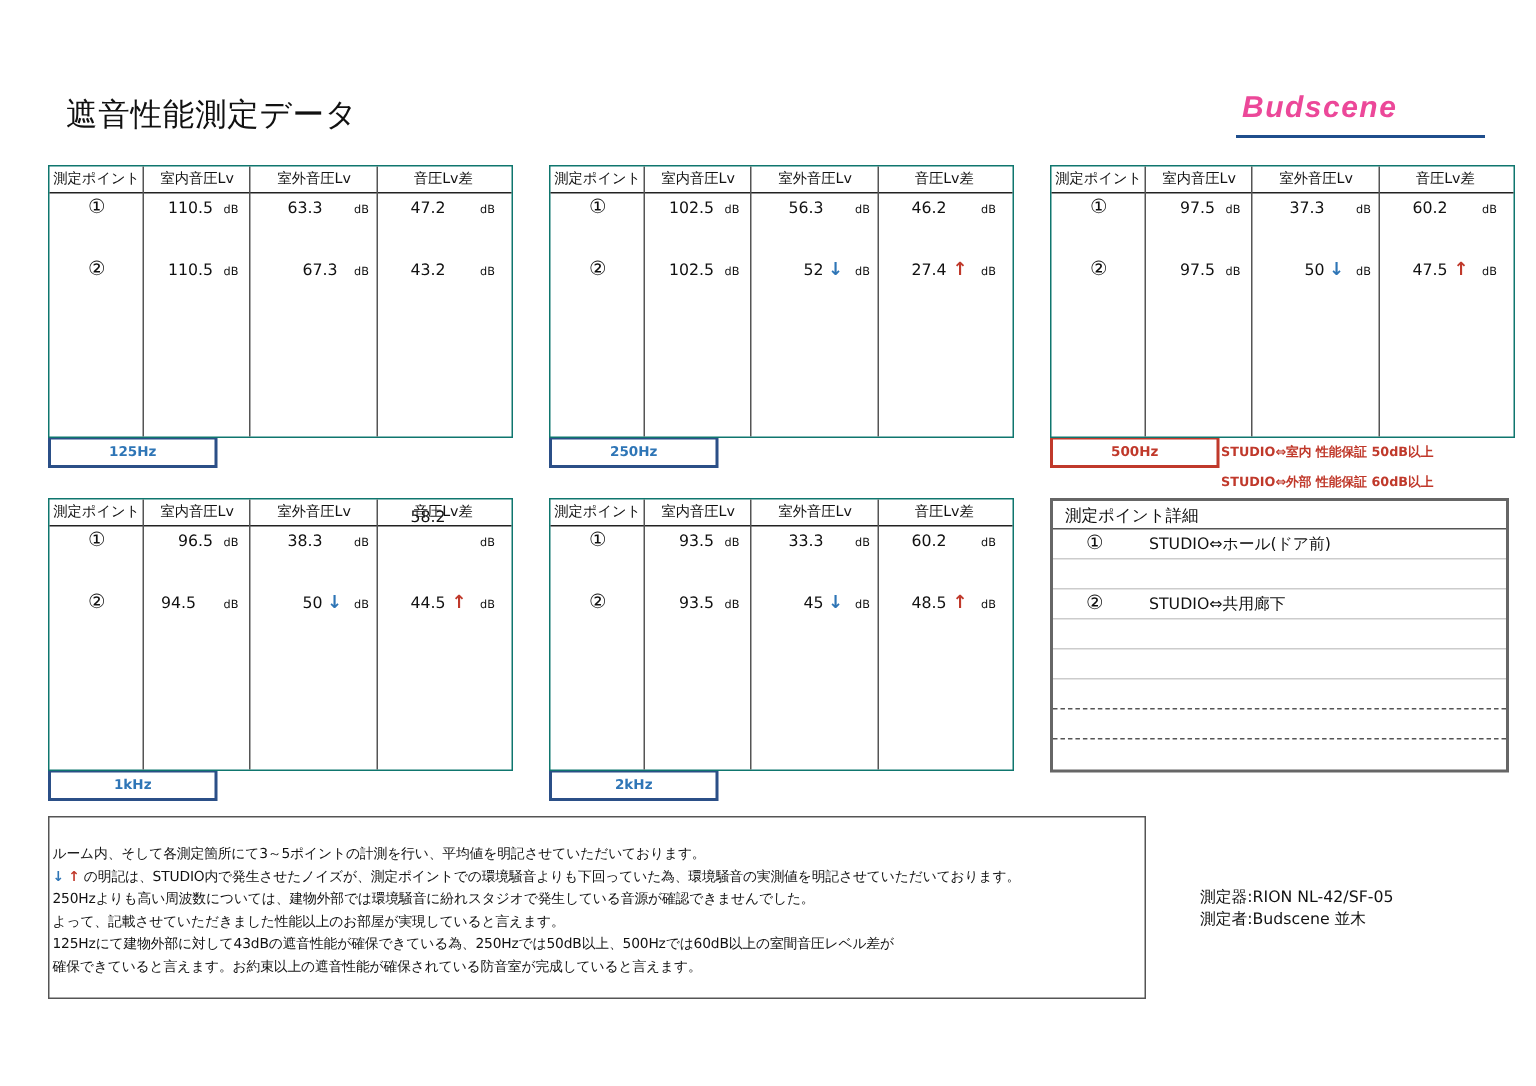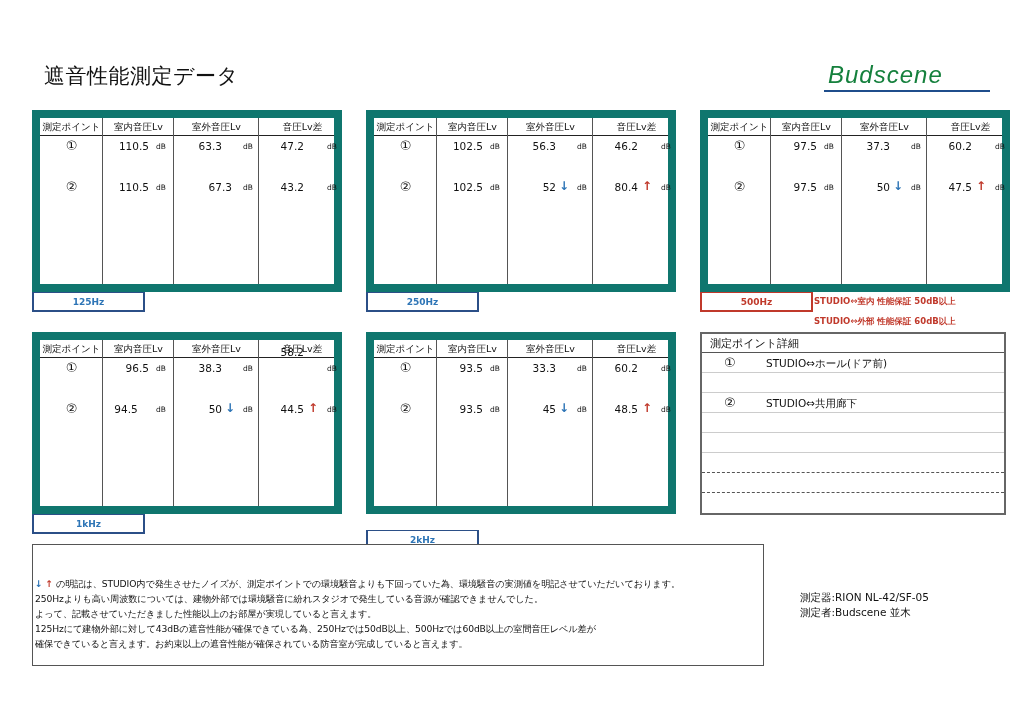--- a/index.html
+++ b/index.html
@@ -2,24 +2,24 @@
 <html><head>
 <meta charset="utf-8">
 <style>
   * { box-sizing: border-box; margin: 0; padding: 0; }
   html, body { width: 1024px; height: 724px; background: #ffffff; overflow: hidden; }
   body { position: relative; font-family: "DejaVu Sans", "Liberation Sans", sans-serif; color: #111; }
 
   .title { position: absolute; left: 44px; top: 62px; font-size: 21px; font-weight: normal; letter-spacing: 0.5px; }
 
   .logo { position: absolute; left: 824px; top: 64px; width: 166px; height: 28px; }
-  .logo-text { position: absolute; left: 4px; top: -3px; font-family: "Liberation Sans", sans-serif; font-style: italic; font-weight: normal; font-size: 24px; color: #15803d; letter-spacing: 1px; }
+  .logo-text { position: absolute; left: 4px; top: -3px; font-family: "Liberation Sans", sans-serif; font-style: italic; font-weight: bold; font-size: 20px; color: #ec4899; letter-spacing: 1px; }
   .logo-underline { position: absolute; left: 0; top: 26px; width: 166px; height: 2px; background: #1f4e8c; }
 
-  .mtable { position: absolute; width: 310px; height: 182px; border: 8px solid #0f766e; background: #fff; }
+  .mtable { position: absolute; width: 310px; height: 182px; border: 1px solid #0f766e; background: #fff; }
   .mtable .hdr { position: absolute; left: 0; top: 0; width: 100%; height: 18px; border-bottom: 1px solid #222; }
   .mtable .col { position: absolute; top: 0; height: 100%; border-right: 1px solid #555; }
   .mtable .hcell { position: absolute; top: 0; height: 18px; font-size: 9.5px; line-height: 18px; text-align: center; white-space: nowrap; }
   .mtable .pt { position: absolute; left: 0; width: 63px; text-align: center; font-size: 13px; }
   .mtable .val { position: absolute; font-size: 10.5px; text-align: right; }
   .mtable .unit { position: absolute; font-size: 7.5px; }
   .mtable .arr { position: absolute; font-size: 12px; font-weight: bold; }
 
   .freq { position: absolute; width: 113px; height: 20px; border: 2px solid #2b4f87; border-top: 1px solid #2b4f87; font-size: 9px; font-weight: bold; color: #2e75b6; text-align: center; line-height: 18px; background: #fff; }
   .freq.red { border-color: #c0392b; color: #c0392b; }
@@ -92,21 +92,21 @@
       <div class="val" style="left:134px; width:48px; top:22px;">56.3</div>
       <div class="unit" style="left:203px; top:24px;">dB</div>
       <div class="val" style="left:219px; width:45px; top:22px;">46.2</div>
       <div class="unit" style="left:287px; top:24px;">dB</div>
       <div class="pt" style="top:61px;">②</div>
       <div class="val" style="left:63px; width:46px; top:63px;">102.5</div>
       <div class="unit" style="left:116px; top:65px;">dB</div>
       <div class="val" style="left:134px; width:48px; top:63px;">52</div>
       <div class="arr" style="left:185px; top:61px; color:#2e75b6;">↓</div>
       <div class="unit" style="left:203px; top:65px;">dB</div>
-      <div class="val" style="left:219px; width:45px; top:63px;">80.4</div>
+      <div class="val" style="left:219px; width:45px; top:63px;">27.4</div>
       <div class="arr" style="left:268px; top:61px; color:#c0392b;">↑</div>
       <div class="unit" style="left:287px; top:65px;">dB</div>
     </div>
     <div class="freq" style="left:366px; top:292px;">250Hz</div>
     <div class="mtable" style="left:700px; top:110px;">
       <div class="hdr"></div>
       <div class="col" style="left:0px; width:63px;"></div>
       <div class="col" style="left:63px; width:71px;"></div>
       <div class="col" style="left:134px; width:85px;"></div>
       <div class="hcell" style="left:0px; width:63px;">測定ポイント</div>
@@ -177,21 +177,21 @@
       <div class="pt" style="top:61px;">②</div>
       <div class="val" style="left:63px; width:46px; top:63px;">93.5</div>
       <div class="unit" style="left:116px; top:65px;">dB</div>
       <div class="val" style="left:134px; width:48px; top:63px;">45</div>
       <div class="arr" style="left:185px; top:61px; color:#2e75b6;">↓</div>
       <div class="unit" style="left:203px; top:65px;">dB</div>
       <div class="val" style="left:219px; width:45px; top:63px;">48.5</div>
       <div class="arr" style="left:268px; top:61px; color:#c0392b;">↑</div>
       <div class="unit" style="left:287px; top:65px;">dB</div>
     </div>
-    <div class="freq" style="left:366px; top:514px;margin-top:16px;">2kHz</div>
+    <div class="freq" style="left:366px; top:514px;">2kHz</div>
   </div>
 
 <div class="note" style="left:814px; top:296px;">STUDIO⇔室内 性能保証 50dB以上</div>
 <div class="note" style="left:814px; top:316px;">STUDIO⇔外部 性能保証 60dB以上</div>
 
 <div class="detail">
   <div class="dhdr">測定ポイント詳細</div>
   <div class="drow" style="top:19px;">
     <span class="dnum">①</span>
     <span class="dtxt">STUDIO⇔ホール(ドア前)</span>
@@ -201,20 +201,21 @@
     <span class="dnum">②</span>
     <span class="dtxt">STUDIO⇔共用廊下</span>
   </div>
   <div class="drow" style="top:79px;"></div>
   <div class="drow" style="top:99px;"></div>
   <div class="drow dash" style="top:119px;"></div>
   <div class="drow dash" style="top:139px;"></div>
 </div>
 
 <div class="commentary">
+  <div class="cline" style="top:18px;">ルーム内、そして各測定箇所にて3～5ポイントの計測を行い、平均値を明記させていただいております。</div>
   <div class="cline" style="top:33px;">
     <span class="blue">↓</span>
     <span class="red">↑</span>
     <span>の明記は、STUDIO内で発生させたノイズが、測定ポイントでの環境騒音よりも下回っていた為、環境騒音の実測値を明記させていただいております。</span>
   </div>
   <div class="cline" style="top:48px;">250Hzよりも高い周波数については、建物外部では環境騒音に紛れスタジオで発生している音源が確認できませんでした。</div>
   <div class="cline" style="top:63px;">よって、記載させていただきました性能以上のお部屋が実現していると言えます。</div>
   <div class="cline" style="top:78px;">125Hzにて建物外部に対して43dBの遮音性能が確保できている為、250Hzでは50dB以上、500Hzでは60dB以上の室間音圧レベル差が</div>
   <div class="cline" style="top:93px;">確保できていると言えます。お約束以上の遮音性能が確保されている防音室が完成していると言えます。</div>
 </div>

